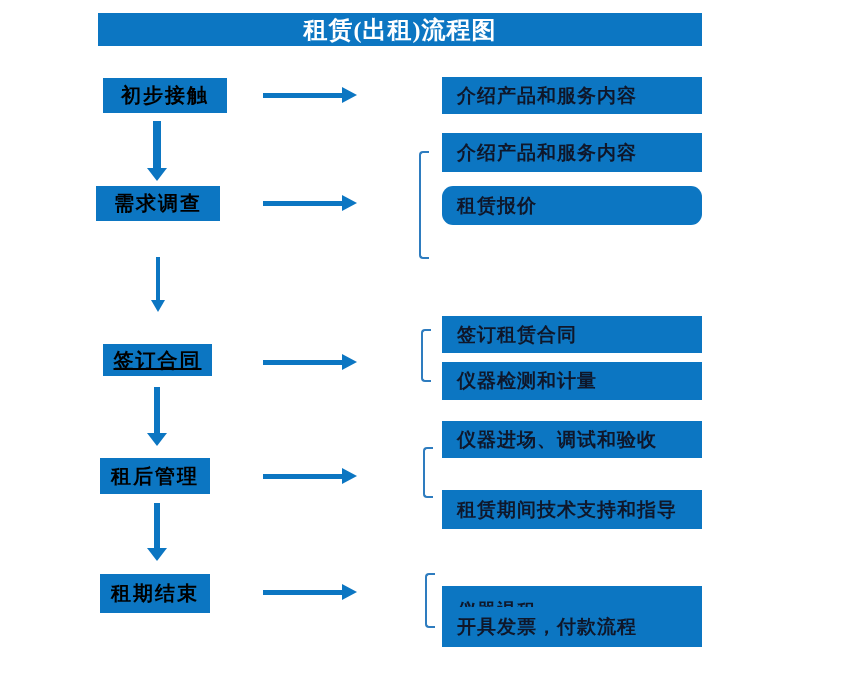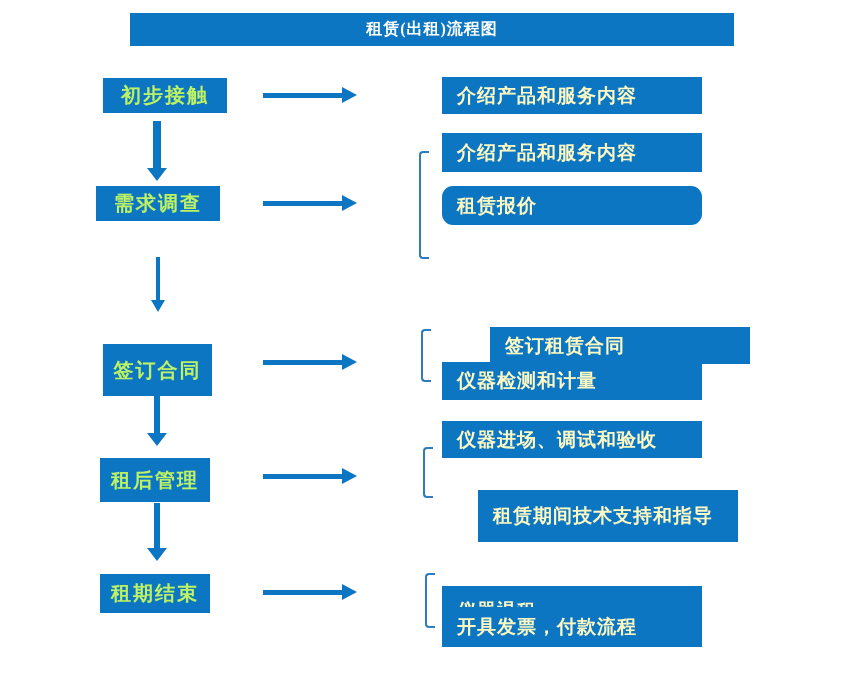--- a/index.html
+++ b/index.html
@@ -14,40 +14,39 @@
     width: 844px;
     height: 688px;
     background: #ffffff;
     overflow: hidden;
   }
   .title-bar {
     position: absolute;
     left: 98px; top: 13px; width: 604px; height: 33px;
     background: var(--blue);
     color: #ffffff;
-    font-size: 16px;
+    font-size: 24px;
     font-weight: bold;
     display: flex; align-items: center; justify-content: center;
     letter-spacing: 1px;
-    margin-left: 32px;
   }
   .step-box {
     position: absolute;
     background: var(--blue);
-    color: #bef264;
+    color: #000000;
     font-size: 20px;
     font-weight: bold;
     display: flex; align-items: center; justify-content: center;
     letter-spacing: 2px;
   }
   .out-box {
     position: absolute;
     left: 442px; width: 260px;
     background: var(--blue);
-    color: #fef9c3;
+    color: #0f172a;
     font-size: 19px;
     font-weight: bold;
     display: flex; align-items: center;
     padding-left: 15px;
     letter-spacing: 1px;
     font-family: Liberation Serif, serif;
   }
   .v-shaft { position: absolute; background: var(--blue); }
   .v-head {
     position: absolute; width: 0; height: 0;
@@ -78,22 +77,22 @@
 </style>
 </head>
 <body>
 
 <div class="canvas">
 
   <div class="title-bar">租赁(出租)流程图</div>
 
   <div class="step-box" style="left:103px; top:78px;  width:124px; height:35px;">初步接触</div>
   <div class="step-box" style="left:96px; top:186px; width:124px; height:35px;">需求调查</div>
-  <div class="step-box" style="left:103px; top:344px; width:109px; height:52px;">签订合同</div>
-  <div class="step-box" style="left:100px; top:458px; width:110px; height:44px;font-family:Liberation Mono, monospace;">租后管理</div>
+  <div class="step-box" style="left:103px; top:344px; width:109px; height:32px;text-decoration:underline;">签订合同</div>
+  <div class="step-box" style="left:100px; top:458px; width:110px; height:36px;font-family:Liberation Mono, monospace;">租后管理</div>
   <div class="step-box" style="left:100px; top:574px; width:110px; height:39px;">租期结束</div>
 
   <div>
     <div class="v-shaft" style="left:153px; top:121px; width:8px; height:47px;"></div>
     <div class="v-head" style="left:147px; top:168px;"></div>
   </div>
   <div>
     <div class="v-shaft" style="left:156px; top:257px; width:4px; height:43px;"></div>
     <div class="v-head small" style="left:151px; top:300px;"></div>
   </div>
@@ -130,22 +129,22 @@
   <div class="bracket" style="left:419px; top:151px; height:108px;"></div>
   <div class="bracket" style="left:421px; top:329px; height:53px;"></div>
   <div class="bracket" style="left:423px; top:447px; height:51px;"></div>
   <div class="bracket" style="left:425px; top:573px; height:55px;"></div>
 
   <div class="out-box" style="top:77px;  height:37px;">介绍产品和服务内容</div>
 
   <div class="out-box" style="top:133px; height:39px;">介绍产品和服务内容</div>
   <div class="out-box" style="top:186px; height:39px;border-radius:11px;">租赁报价</div>
 
-  <div class="out-box" style="top:327px; height:37px;margin-left:48px;">签订租赁合同</div>
+  <div class="out-box" style="top:316px; height:37px;">签订租赁合同</div>
   <div class="out-box" style="top:362px; height:38px;">仪器检测和计量</div>
 
   <div class="out-box" style="top:421px; height:37px;">仪器进场、调试和验收</div>
-  <div class="out-box" style="top:490px; height:52px;margin-left:36px;">租赁期间技术支持和指导</div>
+  <div class="out-box" style="top:490px; height:39px;">租赁期间技术支持和指导</div>
 
   <div class="out-box" style="top:586px; height:49px;">仪器退租</div>
   <div class="out-box" style="top:607px; height:40px;">开具发票，付款流程</div>
 
 </div>
 
 </body></html>

